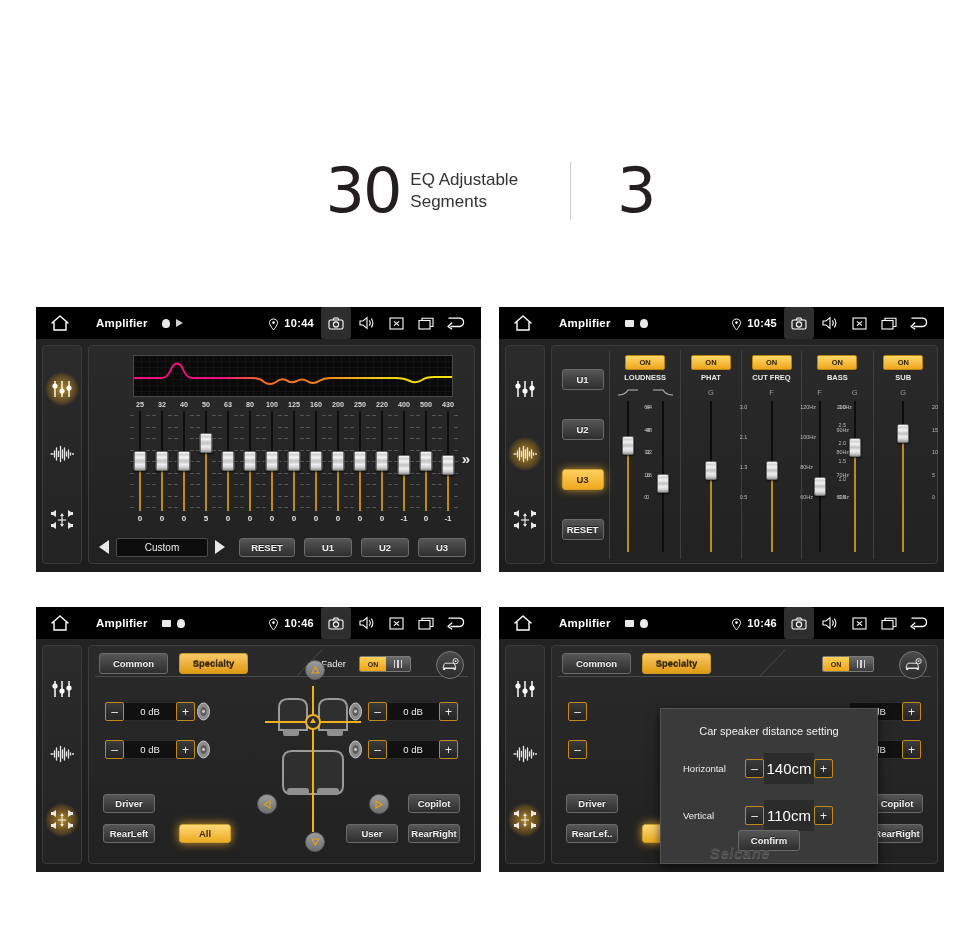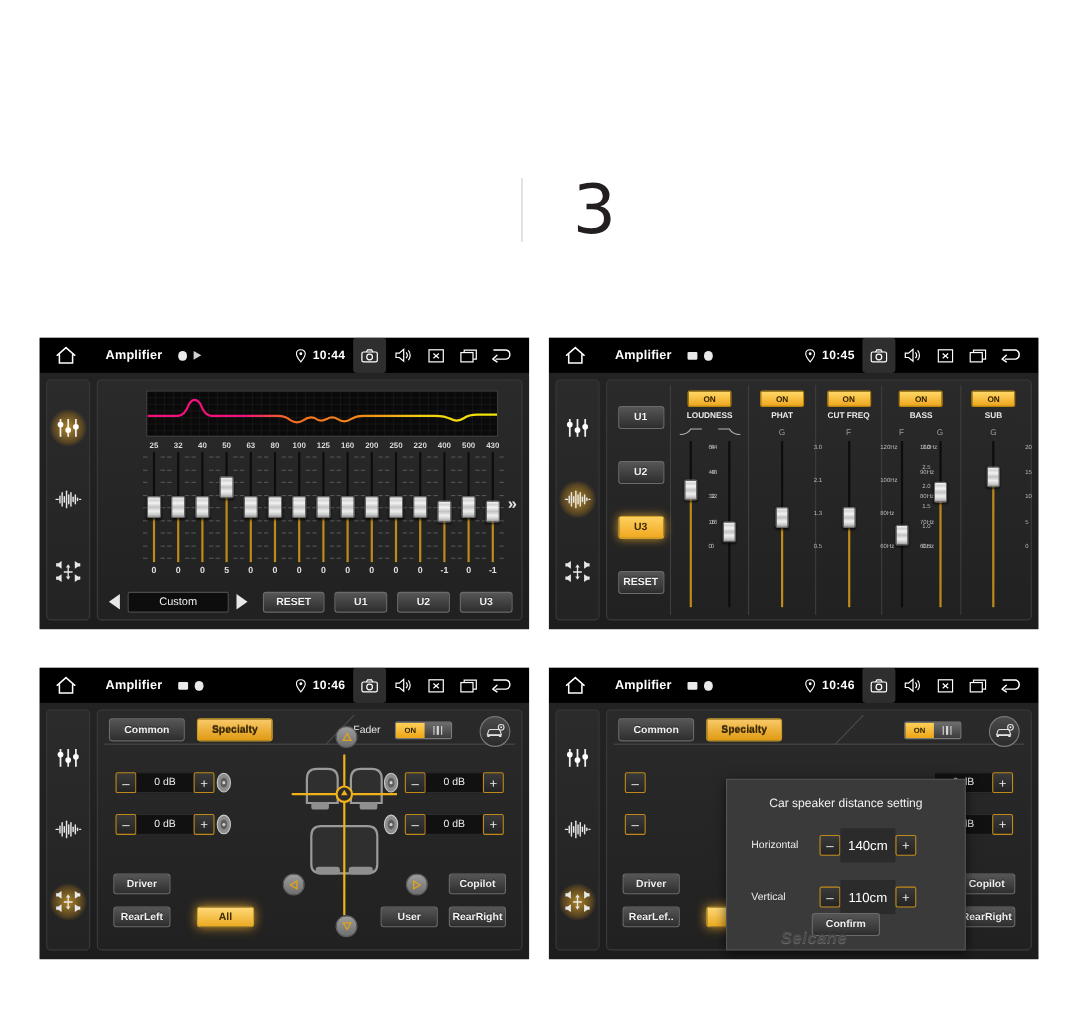--- a/index.html
+++ b/index.html
@@ -255,21 +255,21 @@
   .dialog {
     position:absolute; left:108px; top:62px; width:218px; height:156px;
     background:#3a3a3a; border:1px solid #545454;
     box-shadow: 0 3px 10px rgba(0,0,0,.6);
   }
   .dlg-title { text-align:center; color:#f2f2f2; font-size:11px; margin-top:16px; }
   .dlg-row { display:flex; align-items:center; margin-top:16px; padding-left:22px; }
   .dlg-lbl { color:#ededed; font-size:9.5px; width:54px; }
   .dlg-stepper { display:flex; align-items:center; margin-left:8px; }
   .dlg-val {
-    width:50px; height:31px; background:#2b2b2b; color:#fff; font-size:12px;
+    width:50px; height:31px; background:#2b2b2b; color:#fff; font-size:15px;
     display:flex;align-items:center;justify-content:center;
   }
   .dlg-confirm {
     position:absolute; left:50%; transform:translateX(-50%); bottom:12px;
     width:62px; height:21px;
   }
   .seicane {
     position:absolute; left:158px; bottom:2px;
     font-size:15px; font-weight:bold; font-style:italic;
     color:#4a4a4a; letter-spacing:.5px;
@@ -277,20 +277,25 @@
   }
 </style>
 </head>
 <body>
 
 <div class="page">
 
 
   <div class="stats">
     <div class="stat">
+      <div class="stat-num">30</div>
+      <div class="stat-txt">
+        <div>EQ Adjustable</div>
+        <div>Segments</div>
+      </div>
     </div>
     <div class="stat-divider"></div>
     <div class="stat">
       <div class="stat-num">3</div>
     </div>
   </div>
 
   <div class="panel p-tl">
     <div class="statusbar">
       <span class="sb-home">

